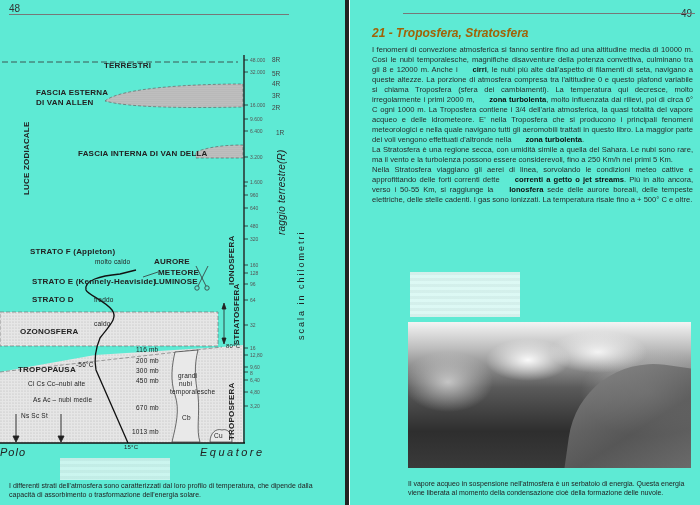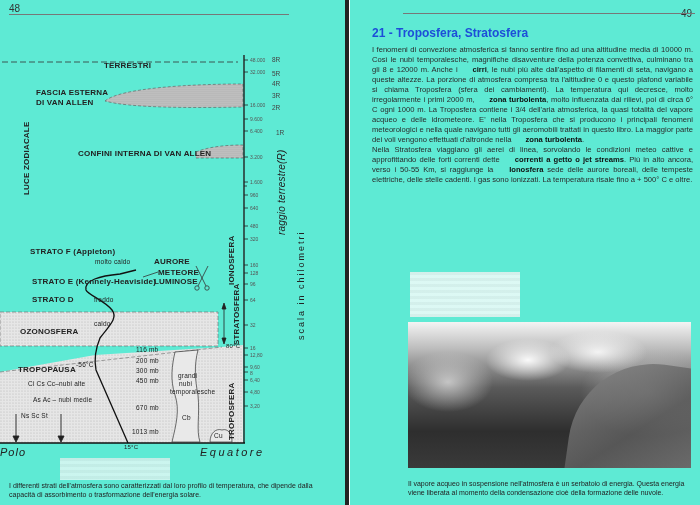--- a/index.html
+++ b/index.html
@@ -13,21 +13,21 @@
   
   .diagram{position:absolute;left:0;top:0;width:347px;height:505px;}
   .lbl{position:absolute;font-size:8px;font-weight:bold;color:#222;white-space:nowrap;letter-spacing:0.2px;}
   .lbl.sm{font-size:6.5px;font-weight:normal;}
   .lbl.it{font-style:italic;font-weight:normal;}
   .tick-lbl{position:absolute;font-size:5px;color:#555;white-space:nowrap;}
   .r-lbl{position:absolute;font-size:6.5px;color:#444;white-space:nowrap;}
   .vert{position:absolute;transform-origin:left top;transform:rotate(-90deg);white-space:nowrap;}
   .caption-left{position:absolute;left:9px;top:482px;width:320px;font-size:7px;line-height:8.5px;color:#222;}
   
-  .title{position:absolute;left:372px;top:26px;font-size:12px;font-weight:bold;color:#1d4ed8;}
+  .title{position:absolute;left:372px;top:26px;font-size:12px;font-weight:bold;color:#a16207;font-style:italic;}
   .body-text{position:absolute;left:372px;top:45px;width:321px;font-size:7.6px;line-height:10px;color:#2a2a2a;text-align:justify;}
   .body-text p{margin:0;}
   .body-text b{color:#111;padding-left:12px;}
   .photo{position:absolute;left:408px;top:322px;width:283px;height:146px;overflow:hidden;
     background:
       radial-gradient(ellipse 60px 30px at 120px 38px, rgba(255,255,255,.95), rgba(255,255,255,0) 70%),
       radial-gradient(ellipse 70px 30px at 190px 30px, rgba(250,250,250,.9), rgba(250,250,250,0) 70%),
       radial-gradient(ellipse 60px 40px at 40px 60px, rgba(220,220,220,.8), rgba(220,220,220,0) 75%),
       radial-gradient(ellipse 90px 60px at 240px 70px, rgba(200,200,200,.6), rgba(200,200,200,0) 75%),
       linear-gradient(180deg,#f4f4f4 0%,#bdbdbd 18%,#5a5a5a 45%,#2e2e2e 75%,#3a3a3a 100%);}
@@ -126,21 +126,21 @@
       </g>
       <line x1="143" y1="277" x2="158" y2="272" stroke="#333" stroke-width="0.8"></line>
     </svg>
 
     <span class="lbl" style="left:104px;top:61px;">TERRESTRI</span>
 
     <span class="lbl vert" style="left:22px;top:195px;font-size:8px;">LUCE ZODIACALE</span>
 
     <span class="lbl" style="left:36px;top:88px;">FASCIA ESTERNA</span>
     <span class="lbl" style="left:36px;top:98px;">DI VAN ALLEN</span>
-    <span class="lbl" style="left:78px;top:149px;">CONFINI INTERNA DI VAN ALLEN</span>
+    <span class="lbl" style="left:78px;top:149px;">FASCIA INTERNA DI VAN DELLA</span>
 
     <span class="lbl" style="left:30px;top:247px;">STRATO F (Appleton)</span>
     <span class="lbl sm" style="left:95px;top:258px;">molto caldo</span>
     <span class="lbl" style="left:154px;top:257px;">AURORE</span>
     <span class="lbl" style="left:32px;top:277px;">STRATO E (Kennely-Heaviside)</span>
     <span class="lbl" style="left:158px;top:268px;">METEORE</span>
     <span class="lbl" style="left:154px;top:277px;text-align:right;">LUMINOSE</span>
     <span class="lbl" style="left:32px;top:295px;">STRATO D</span>
     <span class="lbl sm" style="left:94px;top:296px;">freddo</span>
     <span class="lbl" style="left:20px;top:327px;">OZONOSFERA</span>
@@ -215,20 +215,21 @@
 <div class="spine"></div>
 
 <div class="page page-right"></div>
 <span class="pnum" style="left:681px;top:8px;">49</span>
 <div class="rule" style="left:403px;top:13px;width:292px;"></div>
 
 <div class="title">21 - Troposfera, Stratosfera</div>
 
 <div class="body-text">
   <p><span>I fenomeni di convezione atmosferica si fanno sentire fino ad una altitudine media di 10000 m. Così le nubi temporalesche, magnifiche disavventure della potenza convettiva, culminano tra gli 8 e 12000 m. Anche i </span><b>cirri</b><span>, le nubi più alte dall'aspetto di filamenti di seta, navigano a queste altezze. La porzione di atmosfera compresa tra l'altitudine 0 e questo plafond variabile si chiama Troposfera (sfera dei cambiamenti). La temperatura qui decresce, molto irregolarmente i primi 2000 m, </span><b>zona turbolenta</b><span>, molto influenzata dai rilievi, poi di circa 6° C ogni 1000 m. La Troposfera contiene i 3/4 dell'aria atmosferica, la quasi totalità del vapore acqueo e delle idrometeore. E' nella Troposfera che si producono i principali fenomeni meteorologici e nella quale navigano tutti gli aeromobili trattati in questo libro. La maggior parte dei voli vengono effettuati d'altronde nella </span><b>zona turbolenta</b><span>.</span></p>
+  <p><span>La Stratosfera è una regione secca, con umidità simile a quella del Sahara. Le nubi sono rare, ma il vento e la turbolenza possono essere considerevoli, fino a 250 Km/h nei primi 5 Km.</span></p>
   <p><span>Nella Stratosfera viaggiano gli aerei di linea, sorvolando le condizioni meteo cattive e approfittando delle forti correnti dette </span><b>correnti a getto o jet streams</b><span>. Più in alto ancora, verso i 50-55 Km, si raggiunge la </span><b>Ionosfera</b><span> sede delle aurore boreali, delle tempeste elettriche, delle stelle cadenti. I gas sono ionizzati. La temperatura risale fino a  + 500° C e oltre.</span></p>
 </div>
 
 <div class="faded2"></div>
 <div class="photo" aria-label="clouds-seen-from-aircraft-wing-photo">
   <div class="wing"></div>
 </div>
 <div class="caption-right">Il vapore acqueo in sospensione nell'atmosfera è un serbatoio di energia. Questa energia viene liberata al momento della condensazione cioè della formazione delle nuvole.</div>
 
 </body></html>

